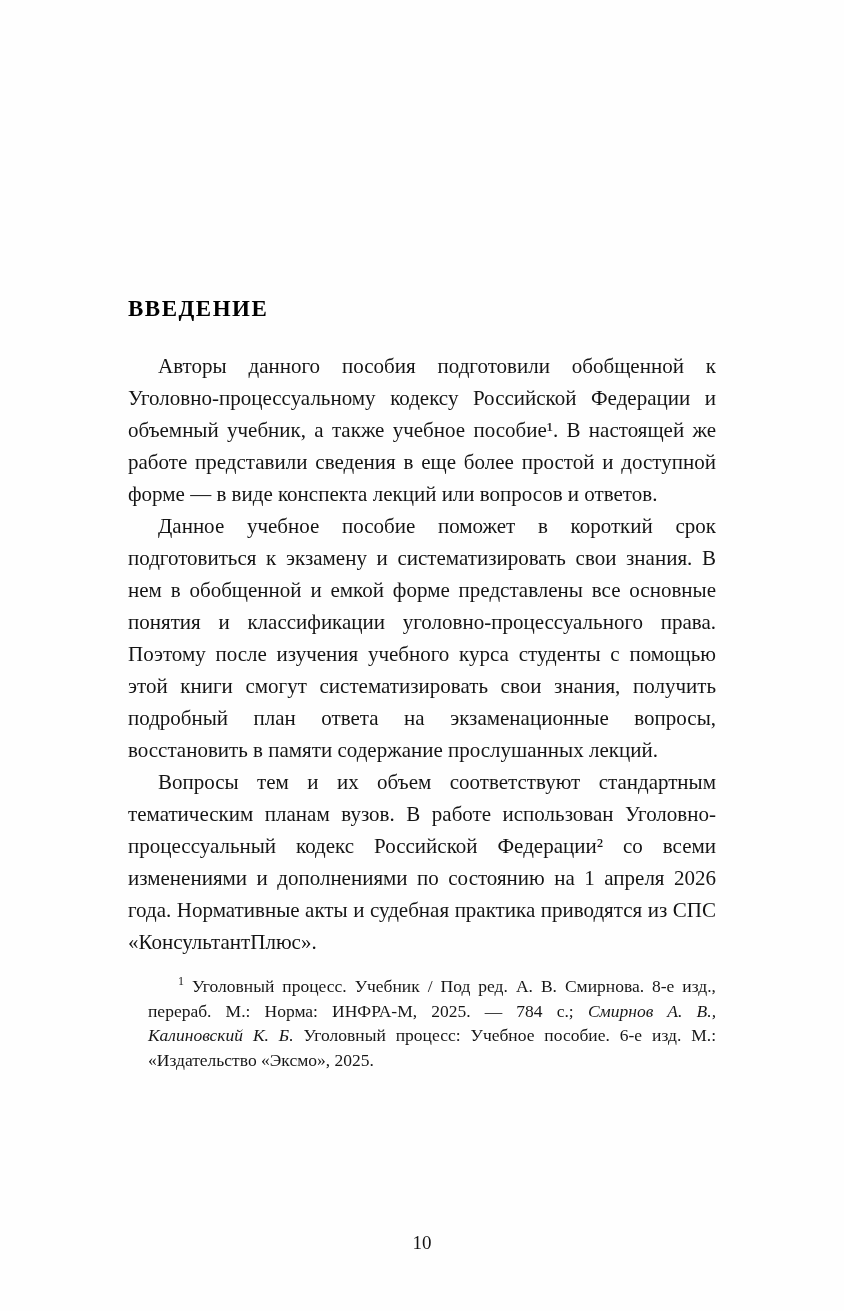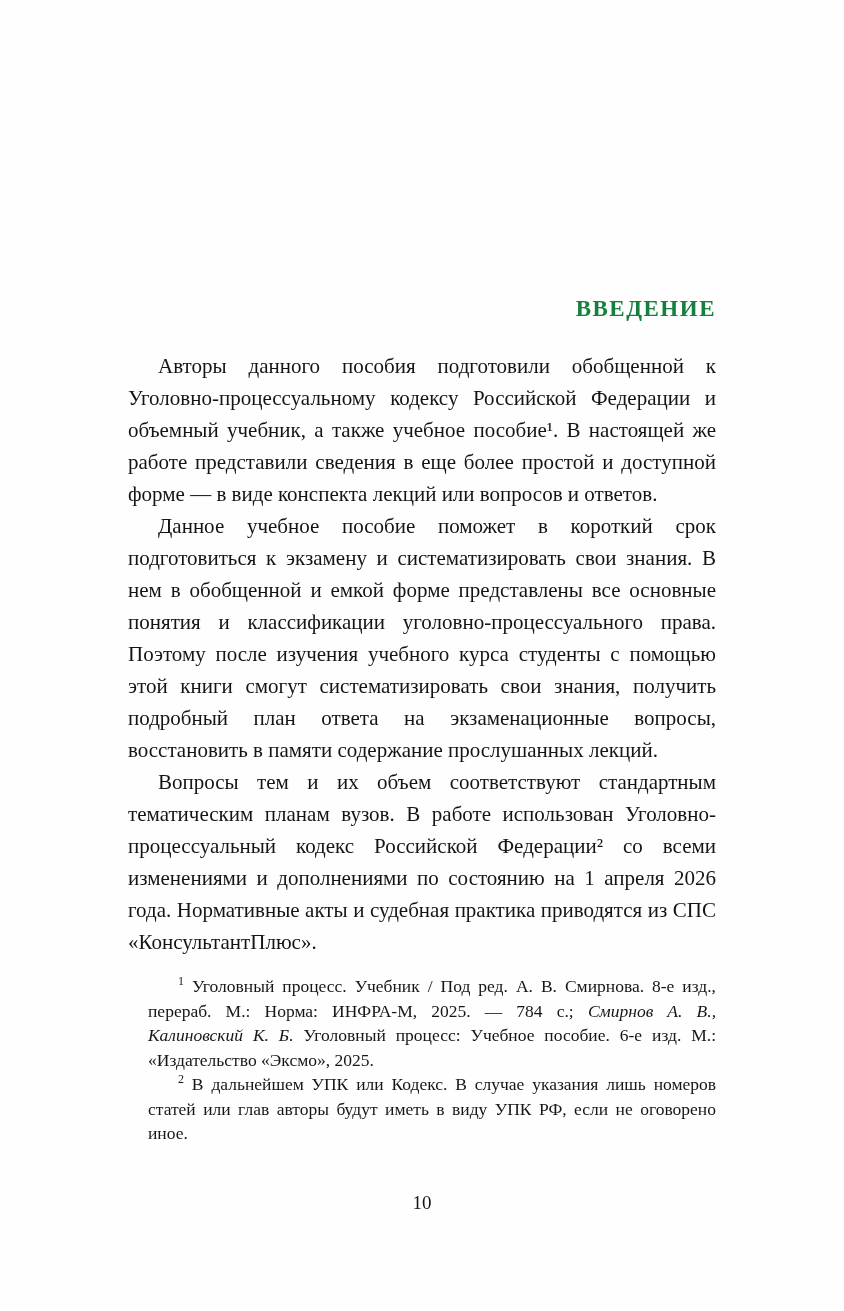--- a/index.html
+++ b/index.html
@@ -20,22 +20,21 @@
     position: absolute;
     left: 128px;
     top: 296px;
     width: 588px;
   }
   .page-title {
     font-size: 23px;
     font-weight: bold;
     letter-spacing: 1.5px;
     margin: 0 0 28px 0;
-    color: #15803d;
-    text-align: right;
+    color: #000000;
   }
   .body-para {
     font-size: 21px;
     line-height: 32px;
     text-align: justify;
     text-indent: 30px;
     margin: 0;
     color: #141414;
   }
   .footnotes-section {
@@ -52,39 +51,38 @@
   }
   .footnote sup {
     font-size: 12px;
     line-height: 0;
   }
   .italic {
     font-style: italic;
   }
   .page-number {
     position: absolute;
-    top: 1192px;
+    top: 1232px;
     left: 128px;
     width: 588px;
     text-align: center;
     font-size: 19px;
     color: #141414;
   }
 </style>
 </head>
 <body>
 
 <div class="book-page">
   <div class="page-content">
     <h1 class="page-title">ВВЕДЕНИЕ</h1>
 
     <p class="body-para">Авторы данного пособия подготовили обобщенной к Уголовно-процессуальному кодексу Российской Федерации и объемный учебник, а также учебное пособие¹. В настоящей же работе представили сведения в еще более простой и доступной форме — в виде конспекта лекций или вопросов и ответов.</p>
     <p class="body-para">Данное учебное пособие поможет в короткий срок подготовиться к экзамену и систематизировать свои знания. В нем в обобщенной и емкой форме представлены все основные понятия и классификации уголовно-процессуального права. Поэтому после изучения учебного курса студенты с помощью этой книги смогут систематизировать свои знания, получить подробный план ответа на экзаменационные вопросы, восстановить в памяти содержание прослушанных лекций.</p>
     <p class="body-para">Вопросы тем и их объем соответствуют стандартным тематическим планам вузов. В работе использован Уголовно-процессуальный кодекс Российской Федерации² со всеми изменениями и дополнениями по состоянию на 1 апреля 2026 года. Нормативные акты и судебная практика приводятся из СПС «КонсультантПлюс».</p>
 
     <div class="footnotes-section">
       <p class="footnote"><sup>1</sup> <span>Уголовный процесс. Учебник / Под ред. А. В. Смирнова. 8-е изд., перераб. М.: Норма: ИНФРА-М, 2025. — 784 с.; </span><span class="italic">Смирнов А. В., Калиновский К. Б.</span><span> Уголовный процесс: Учебное пособие. 6-е изд. М.: «Издательство «Эксмо», 2025.</span></p>
-      <p class="footnote"><sup>2</sup> <span>В дальнейшем УПК или Кодекс. В случае указания лишь номеров статей или глав авторы будут иметь в виду УПК РФ, если не оговорено иное.</span></p>
     </div>
   </div>
 
   <div class="page-number">10</div>
 </div>
 
 </body></html>

